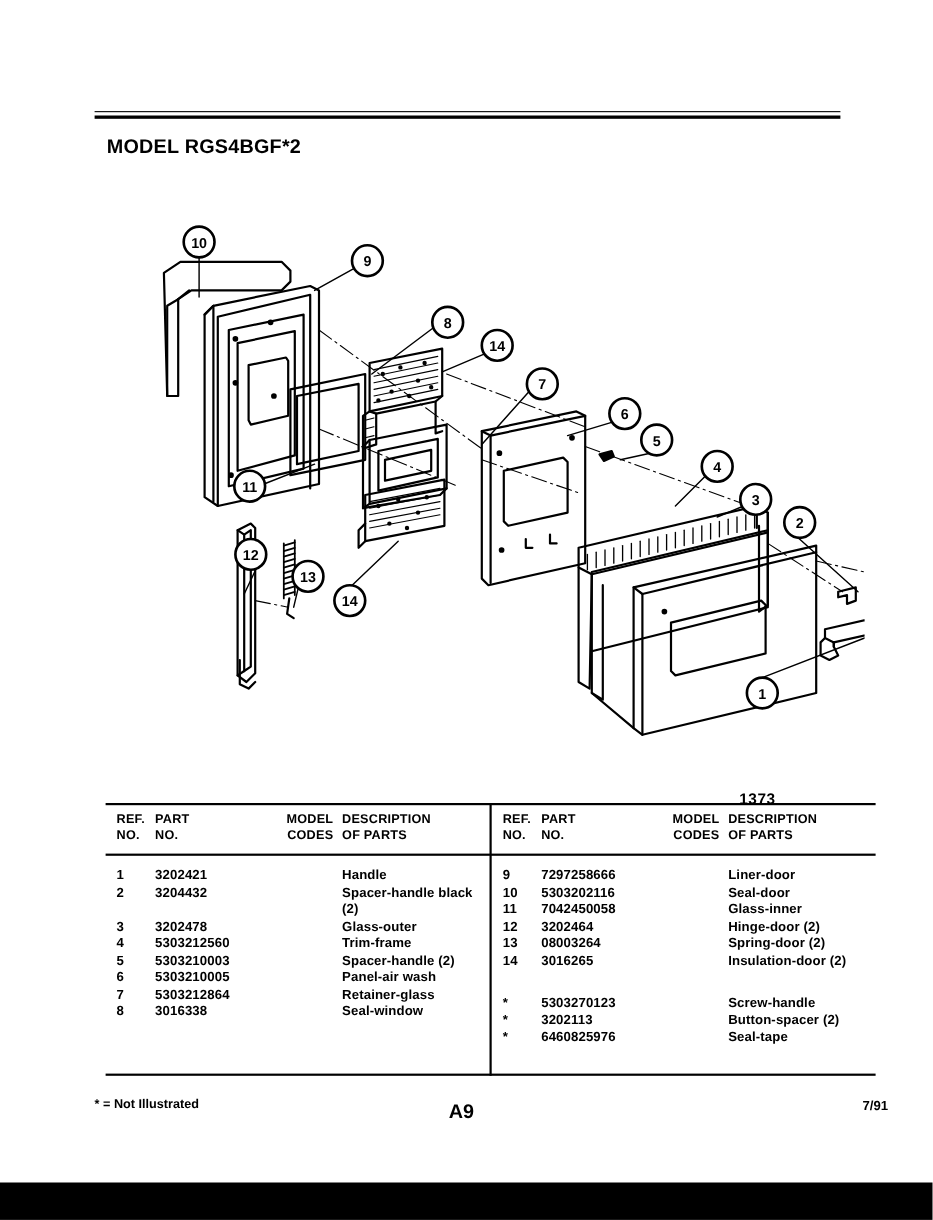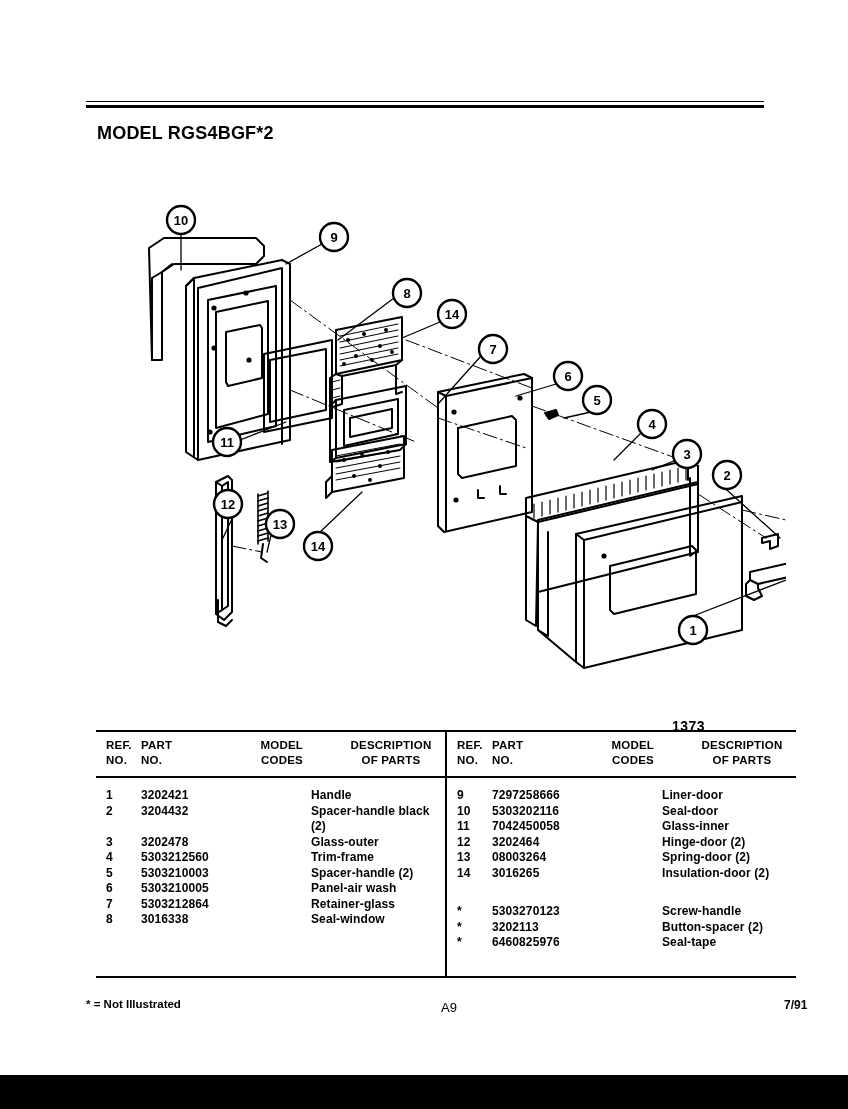--- a/index.html
+++ b/index.html
@@ -153,21 +153,21 @@
     top: 0;
     width: 349px;
     height: 248px;
   }
   .tbl-half.left  { left: 0; }
   .tbl-half.right { left: 351px; }
 
   .col-ref   { position: absolute; width: 42px; text-align: left; }
   .col-part  { position: absolute; width: 110px; text-align: left; }
   .col-model { position: absolute; width: 72px; text-align: right; }
-  .col-desc  { position: absolute; width: 160px; text-align: center; }
+  .col-desc  { position: absolute; width: 160px; text-align: left; }
 
   .tbl-half .col-ref   { left: 10px; }
   .tbl-half .col-part  { left: 45px; }
   .tbl-half .col-model { left: 135px; }
   .tbl-half .col-desc  { left: 215px; }
 
   .head-cell {
     top: 8px;
     font-size: 11.5px;
     font-weight: bold;
@@ -207,23 +207,22 @@
     position: absolute;
     left: 86px;
     top: 0;
     font-size: 11.5px;
     font-weight: bold;
   }
   .foot-page {
     position: absolute;
     left: 408px;
     top: 2px;
-    font-size: 13px;
-    font-weight: normal;
-    margin-left: 33px;
+    font-size: 18px;
+    font-weight: bold;
   }
   .foot-date {
     position: absolute;
     left: 752px;
     top: 0;
     font-size: 12px;
     font-weight: bold;
     margin-left: 32px;
   }
   #bottom-bar {

